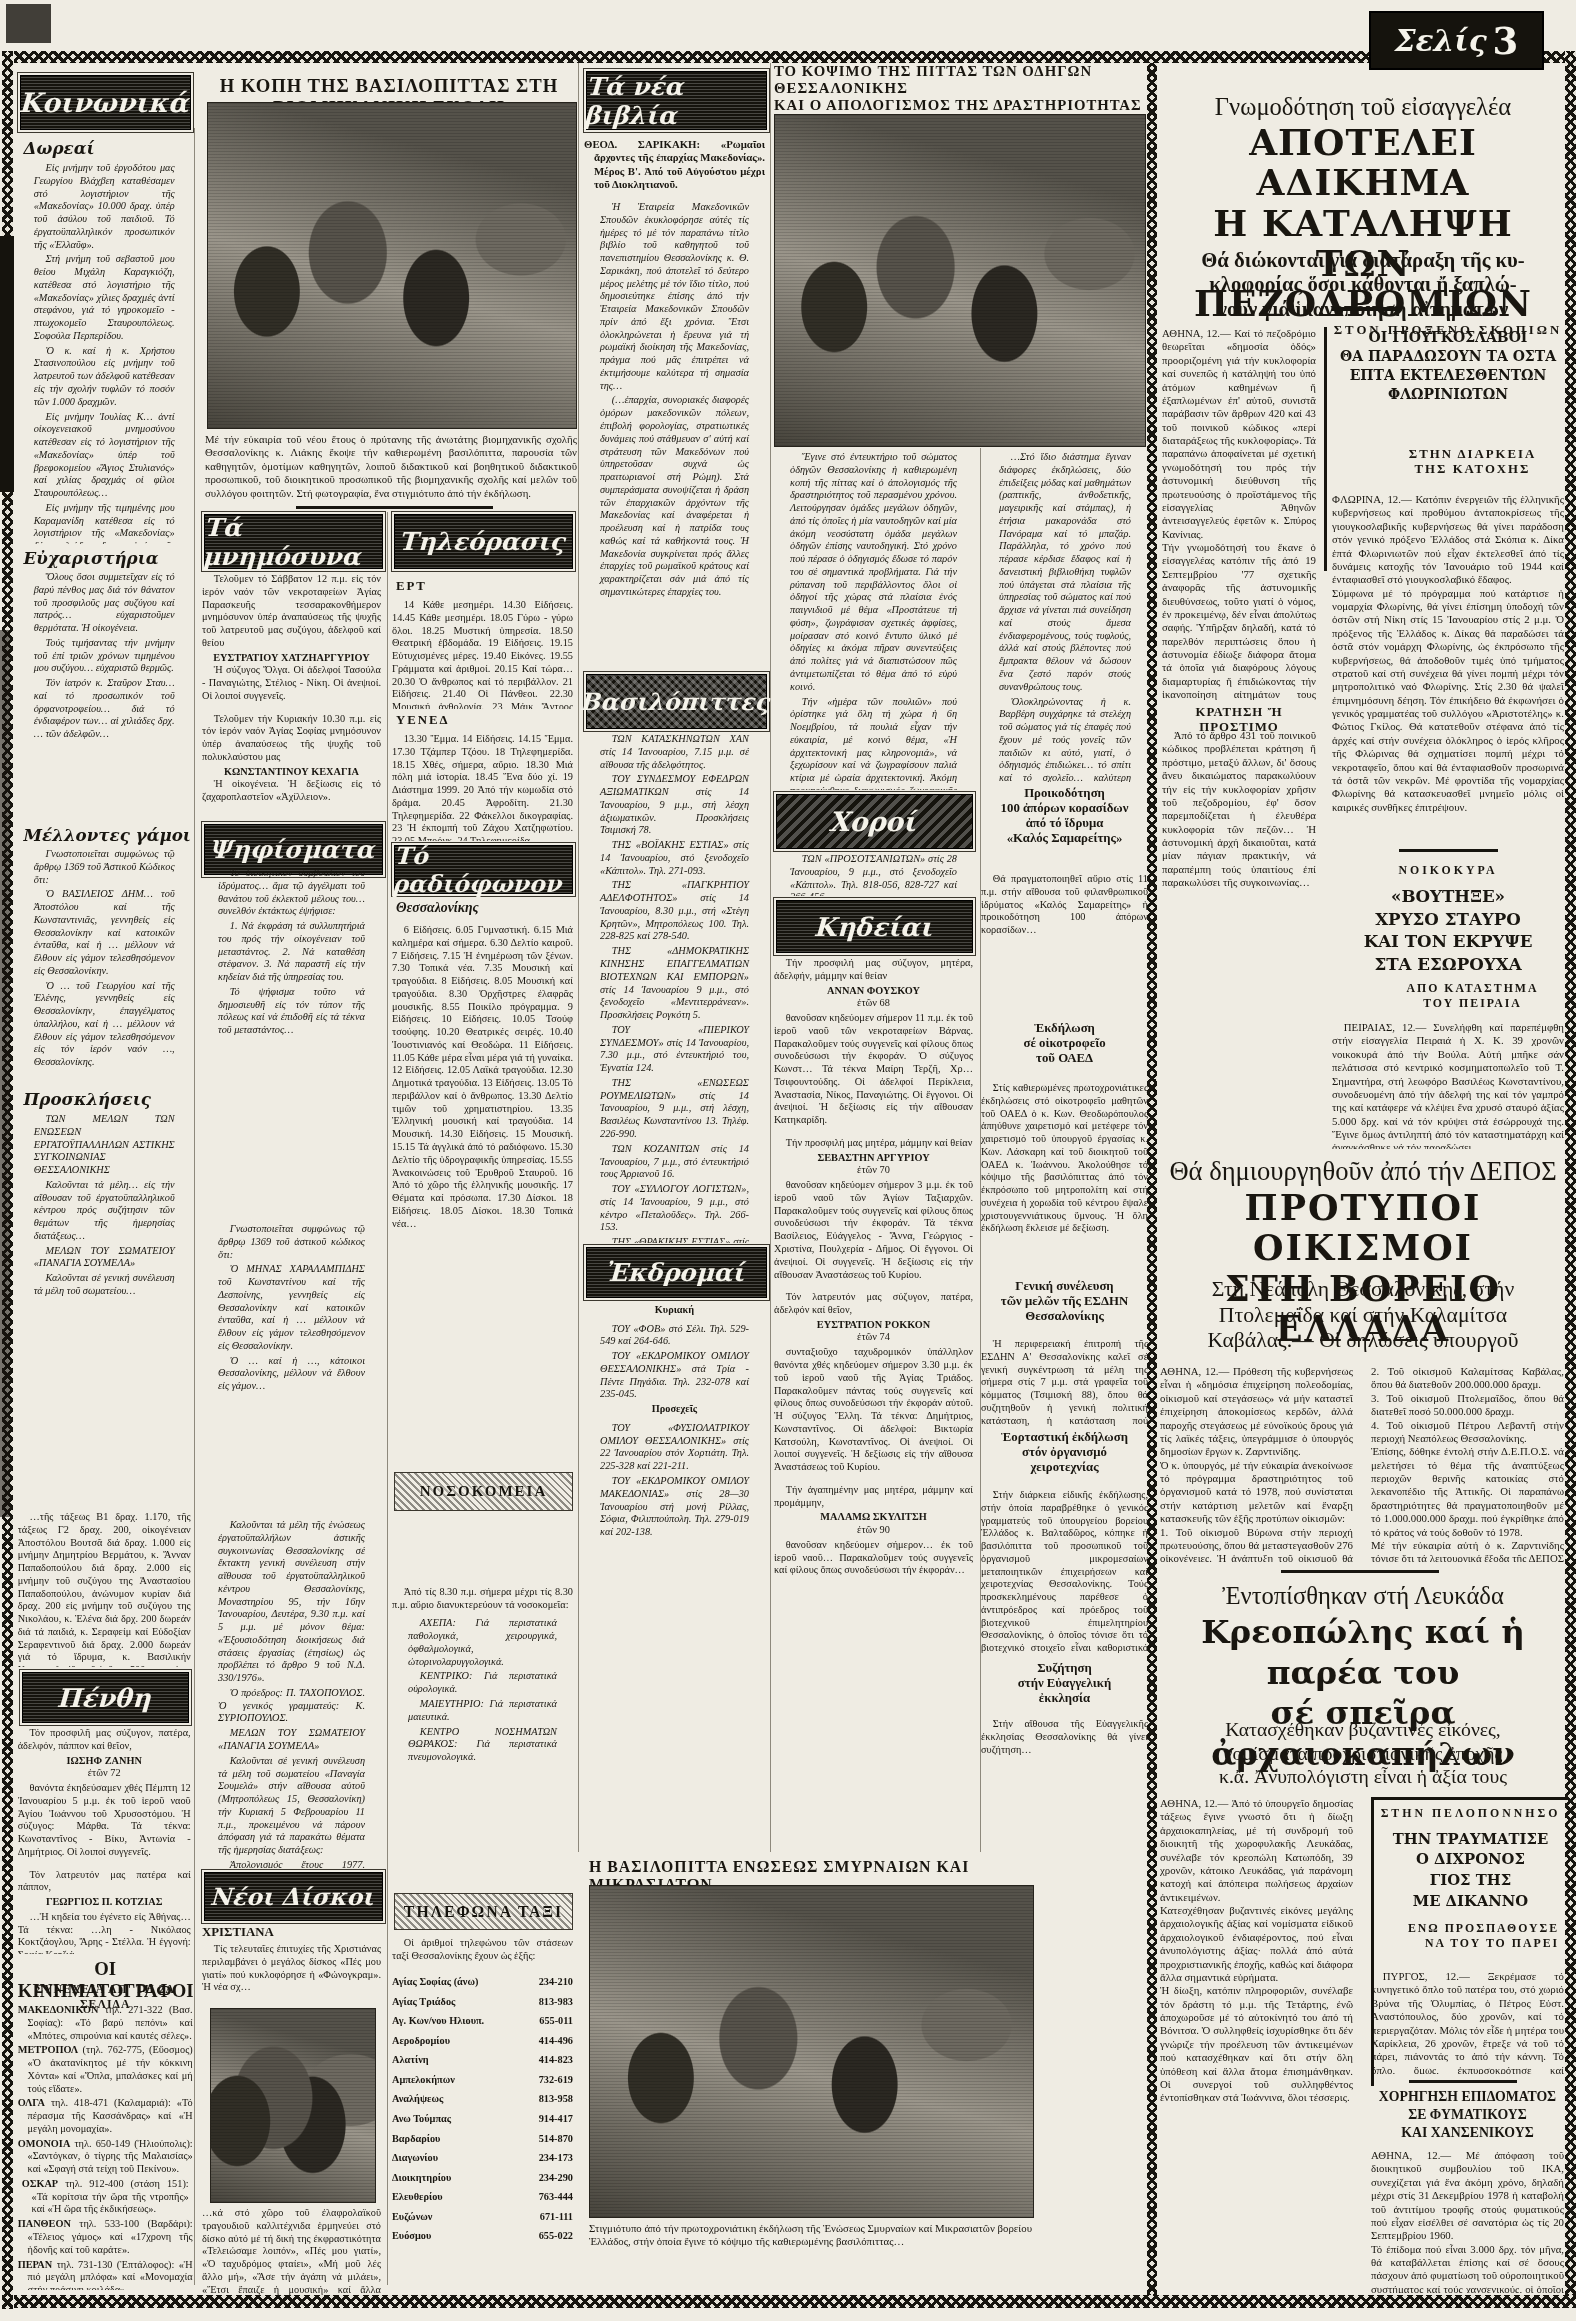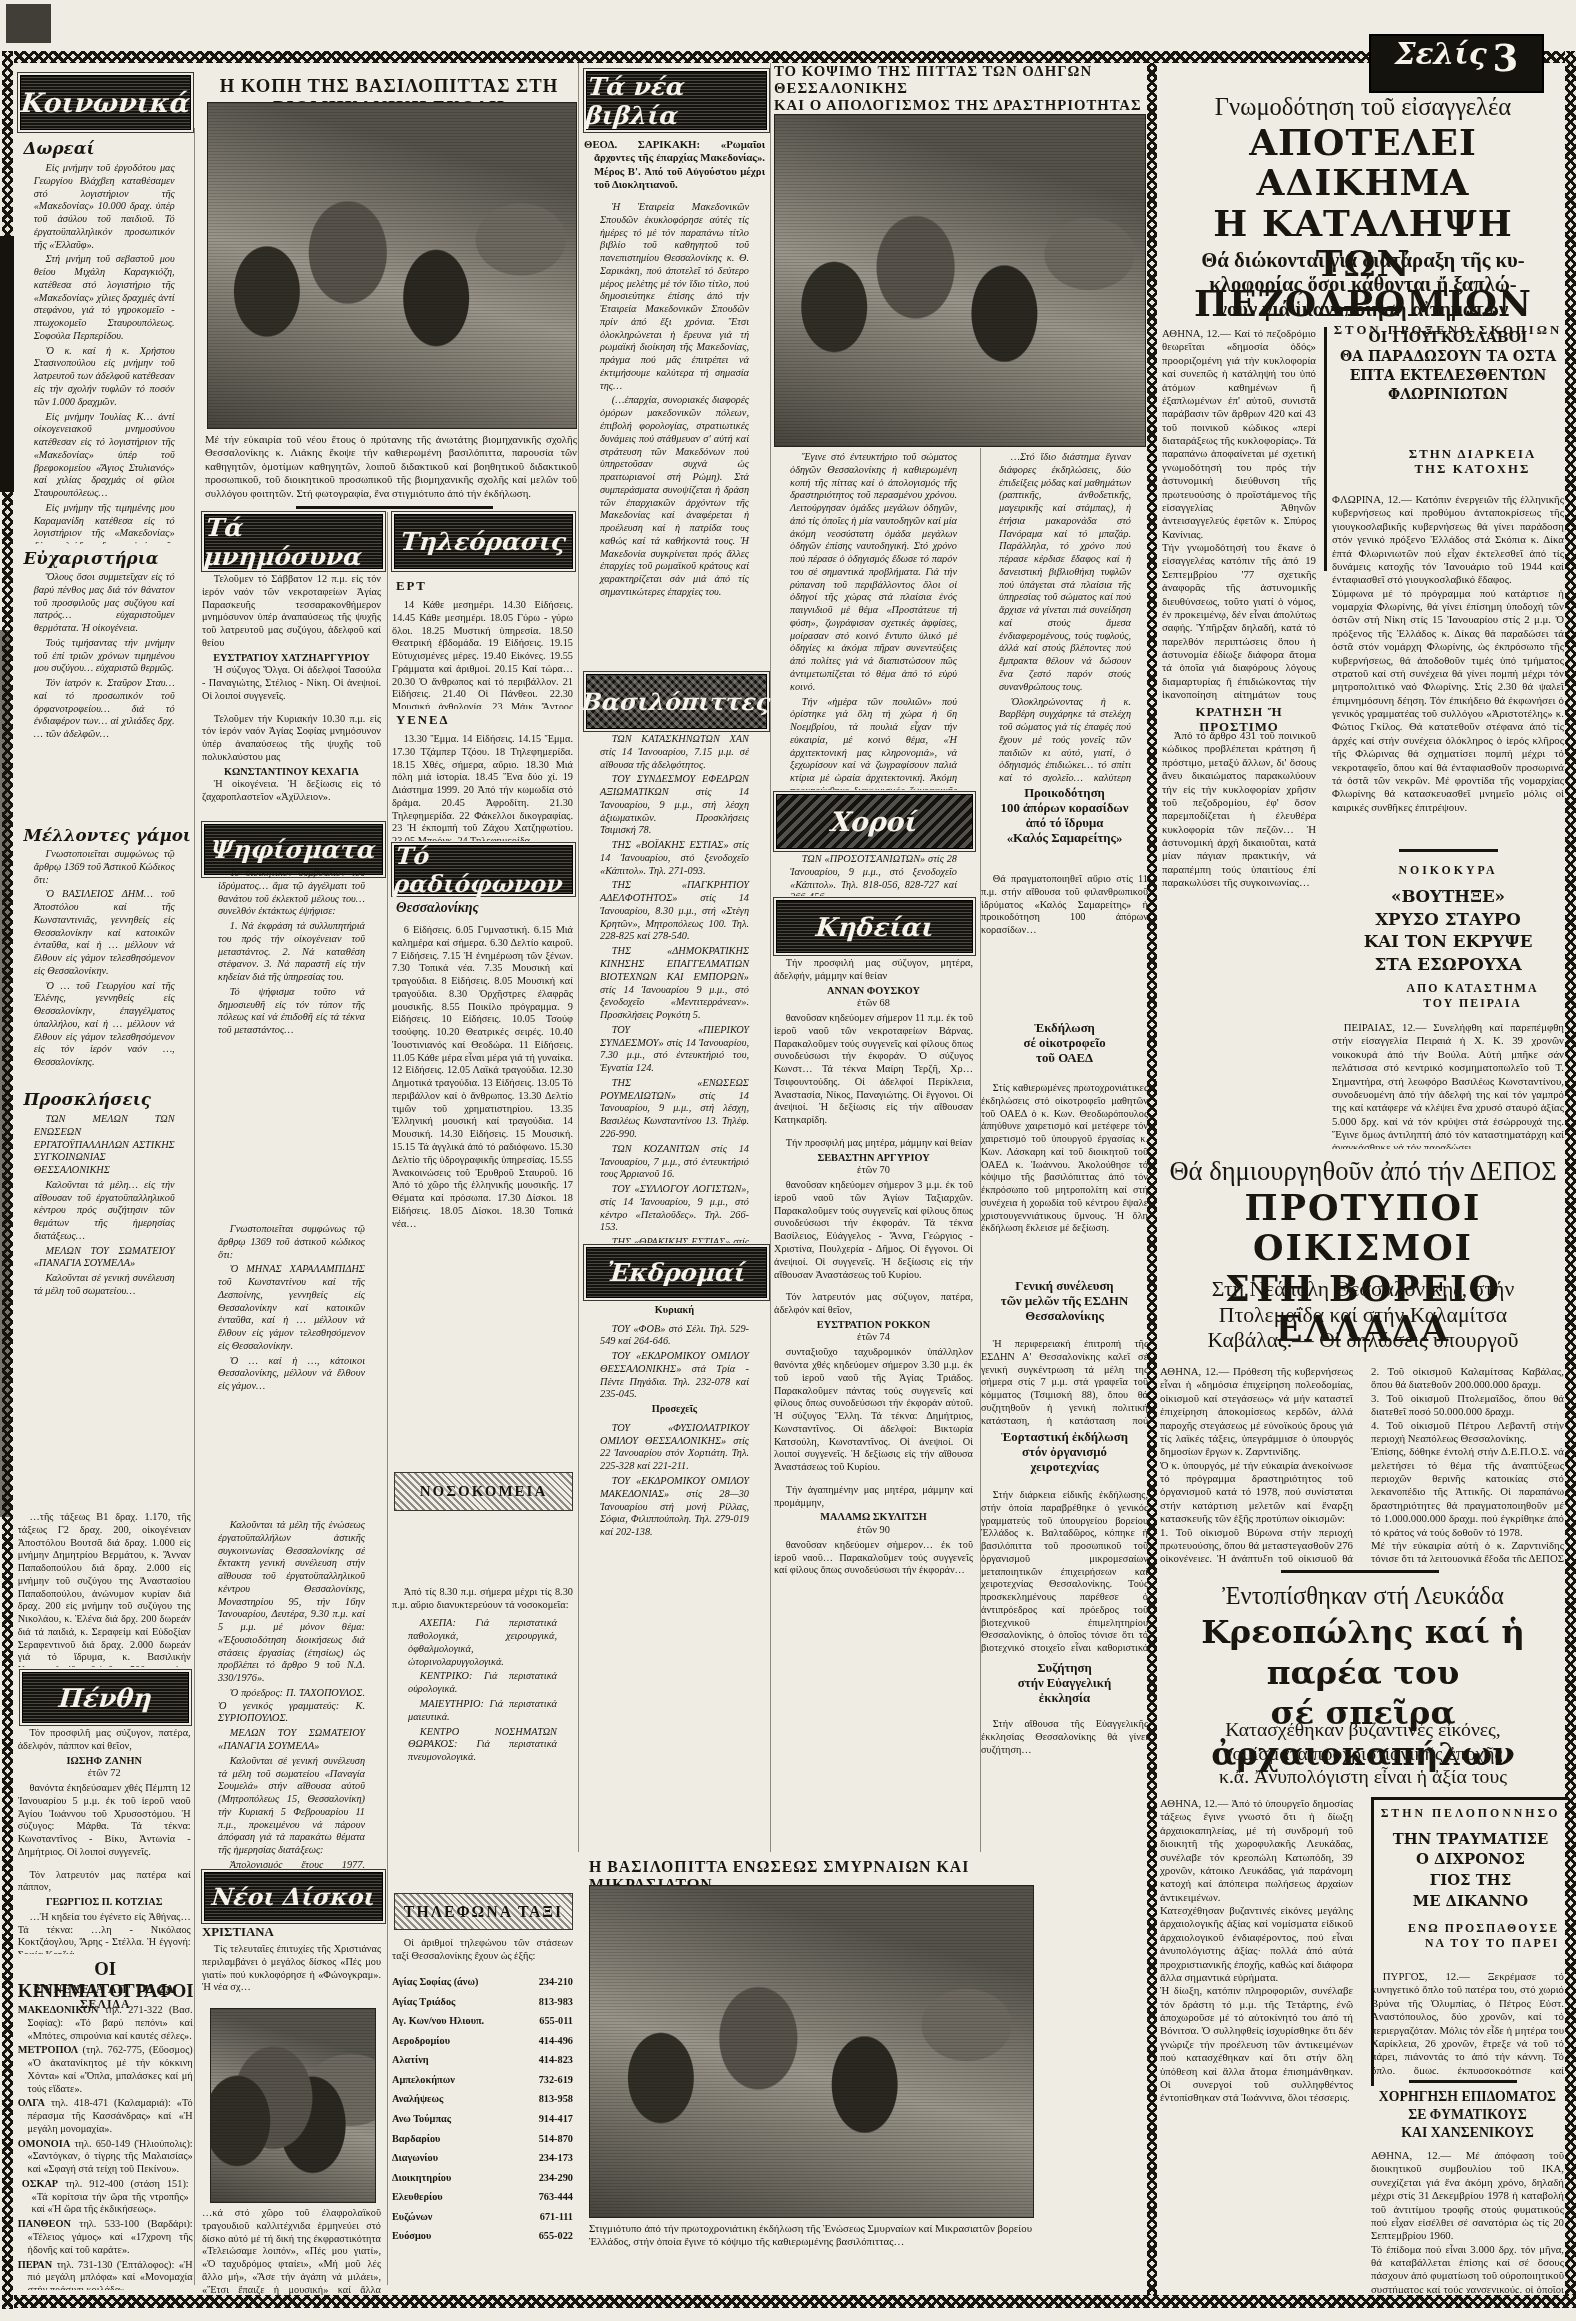--- a/index.html
+++ b/index.html
@@ -406,21 +406,21 @@
   <div class="abs t" style="left:981px;top:1718px;width:167px;height:128px">
       <p>Στήν αἴθουσα τῆς Εὐαγγελικῆς ἐκκλησίας Θεσσαλονίκης θά γίνει συζήτηση…</p>
     </div>
 
   <div class="abs khead" style="left:589px;top:1858px;width:443px;font-size:15.8px;letter-spacing:1px;text-align:left">Η ΒΑΣΙΛΟΠΙΤΤΑ ΕΝΩΣΕΩΣ ΣΜΥΡΝΑΙΩΝ ΚΑΙ ΜΙΚΡΑΣΙΑΤΩΝ</div>
   <div class="abs photo" style="left:589px;top:1885px;width:443px;height:331px"></div>
   <div class="abs t" style="left:589px;top:2222px;width:443px;height:67px;font-size:10.8px">
       <p style="text-indent:0">Στιγμιότυπο ἀπό τήν πρωτοχρονιάτικη ἐκδήλωση τῆς Ἑνώσεως Σμυρναίων καί Μικρασιατῶν βορείου Ἑλλάδος, στήν ὁποία ἔγινε τό κόψιμο τῆς καθιερωμένης βασιλόπιττας…</p>
     </div>
 
-  <div class="abs" style="left:1369px;top:34px;width:171px;height:55px;background:#15130d;color:#f5f3ea;display:flex;align-items:flex-start;justify-content:center;gap:5.9px;border:2px solid #000">
+  <div class="abs" style="left:1369px;top:11px;width:171px;height:55px;background:#15130d;color:#f5f3ea;display:flex;align-items:center;justify-content:center;gap:5.9px;border:2px solid #000">
     <span style="font-family:'DejaVu Serif',serif;font-style:italic;font-weight:bold;font-size:29.6px">Σελίς</span>
     <span style="font-family:'DejaVu Serif',serif;font-weight:bold;font-size:37px">3</span>
   </div>
   <div class="abs ctr" style="left:1162px;top:93px;width:402px;font-size:24.6px">Γνωμοδότηση τοῦ εἰσαγγελέα</div>
   <div class="abs bigHead pre" style="left:1160px;top:122px;width:406px;font-size:36px;line-height:1.12;letter-spacing:1px">ΑΠΟΤΕΛΕΙ ΑΔΙΚΗΜΑ
 Η ΚΑΤΑΛΗΨΗ
 ΤΩΝ ΠΕΖΟΔΡΟΜΙΩΝ</div>
   <div class="abs ctr pre" style="left:1162px;top:248px;width:402px;font-size:20.7px;line-height:1.18;font-weight:600">Θά διώκονται γιά διατάραξη τῆς κυ-
 κλοφορίας ὅσοι κάθονται ἤ ξαπλώ-
 νουν γιά ἱκανοποίηση αἰτημάτων</div>

